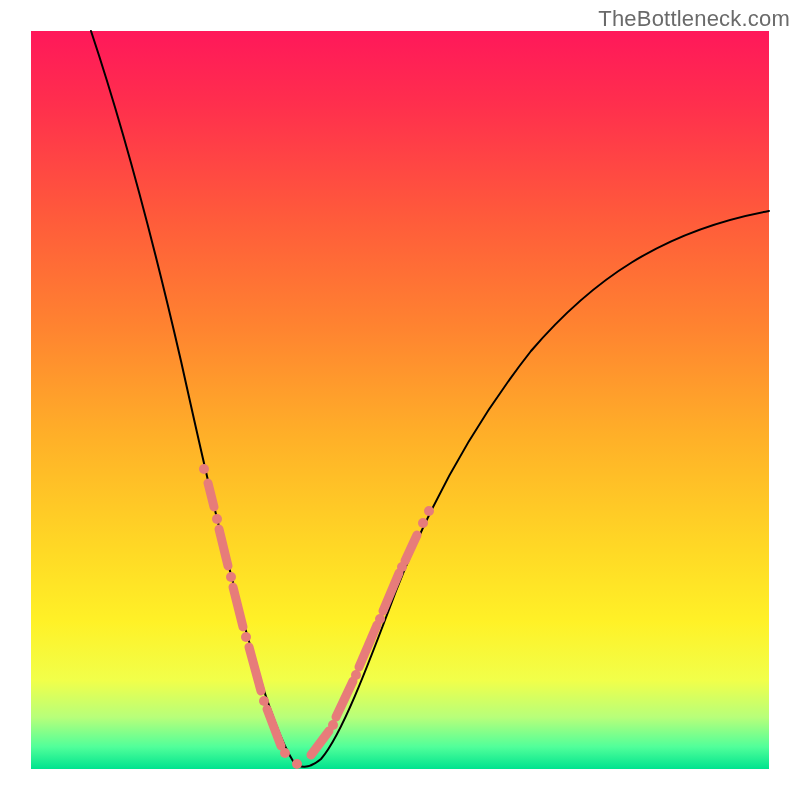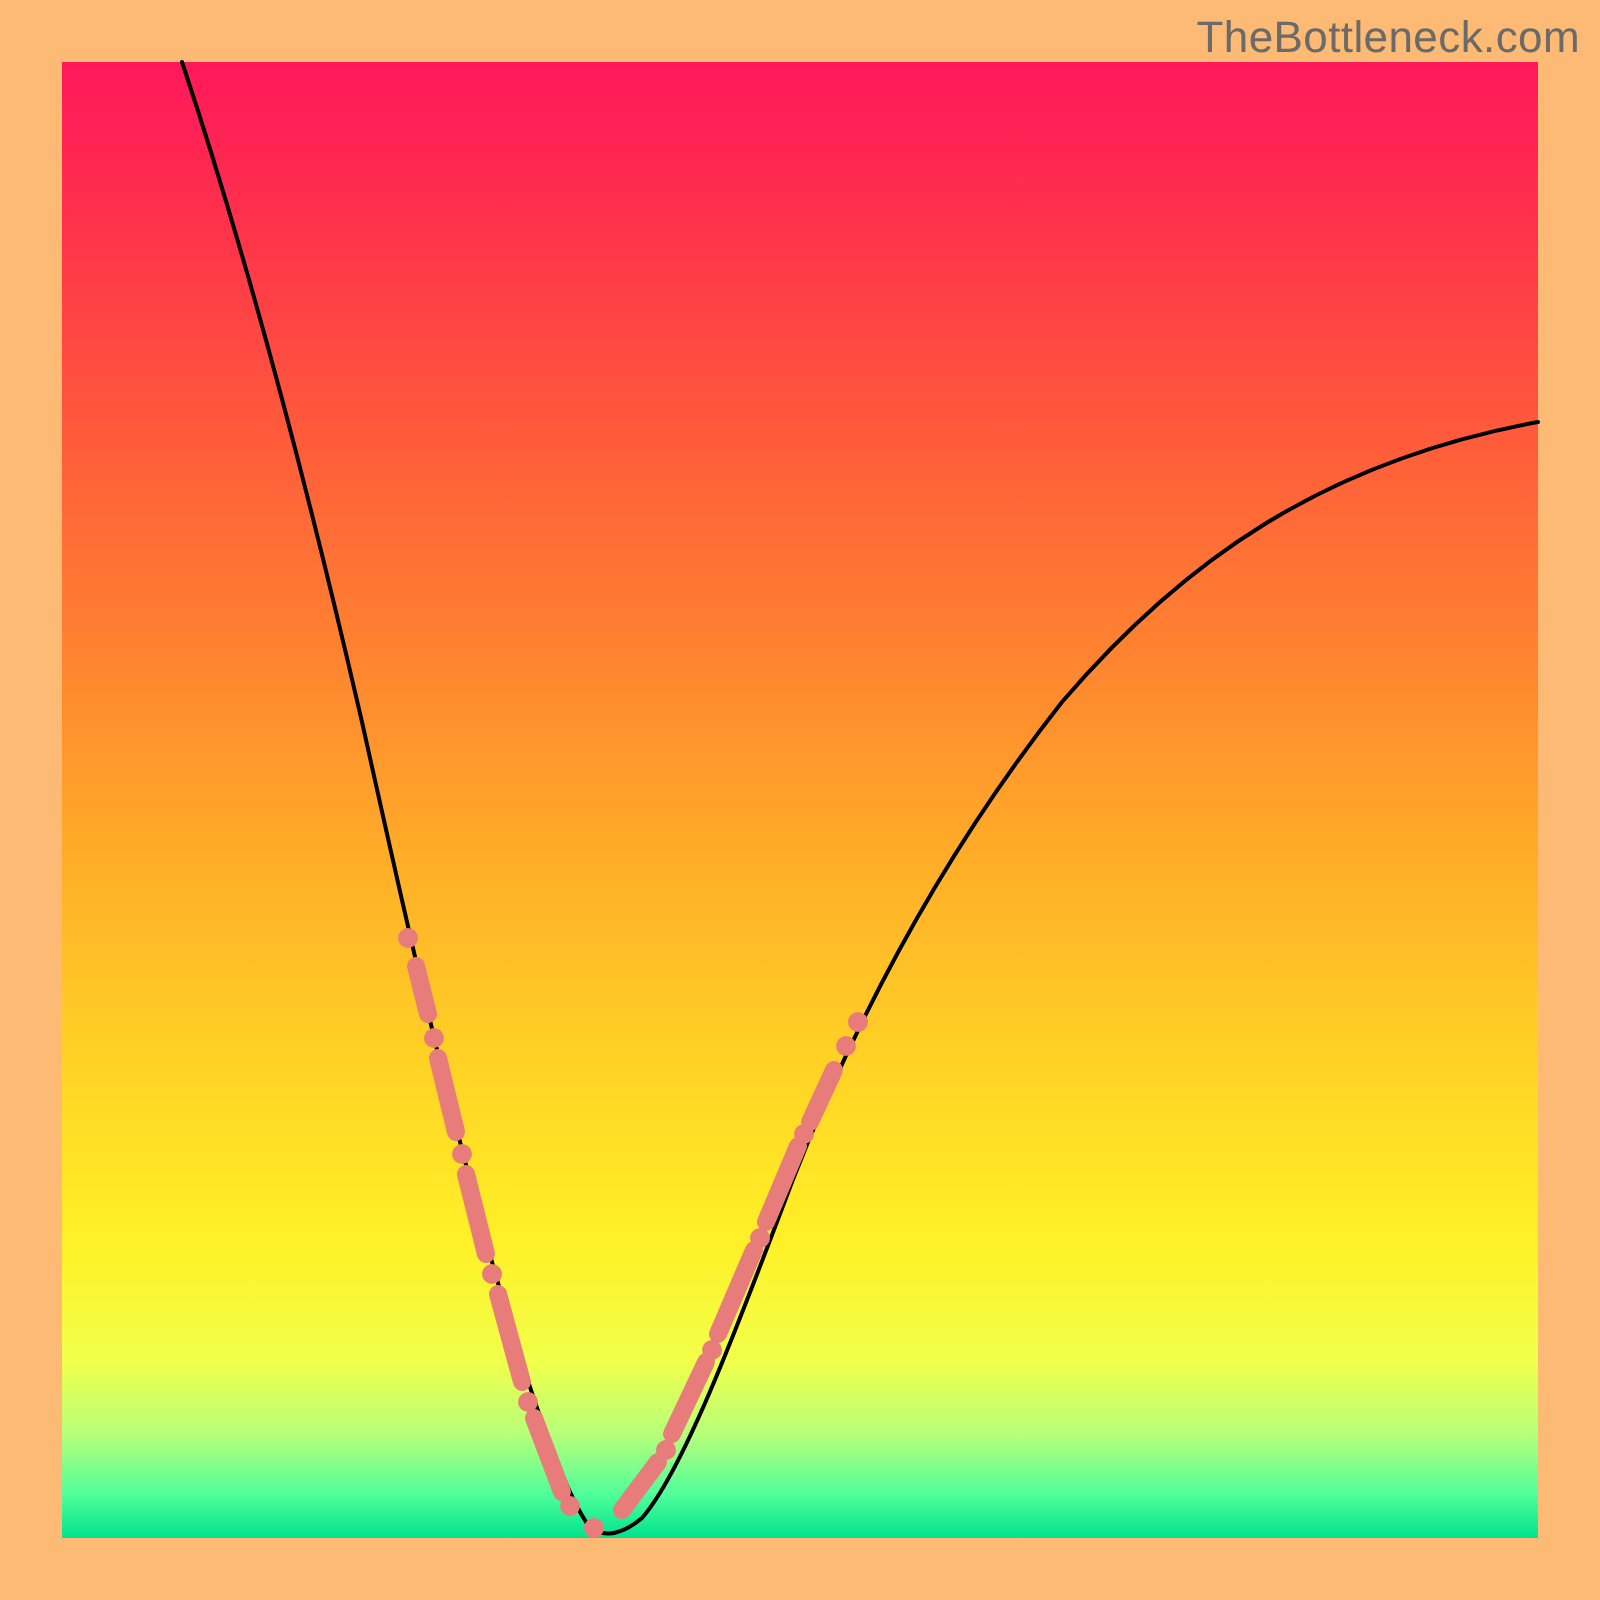--- a/index.html
+++ b/index.html
@@ -10,21 +10,21 @@
     overflow: hidden;
     background: #000;
     font-family: Arial, Helvetica, sans-serif;
   }
   .frame {
     position: absolute;
     left: 0;
     top: 0;
     width: 800px;
     height: 800px;
-    background: #fdba74;
+    background: #ffffff;
   }
   .plot {
     position: absolute;
     left: 31px;
     top: 31px;
     width: 738px;
     height: 738px;
     
     background: linear-gradient(
       to bottom,

